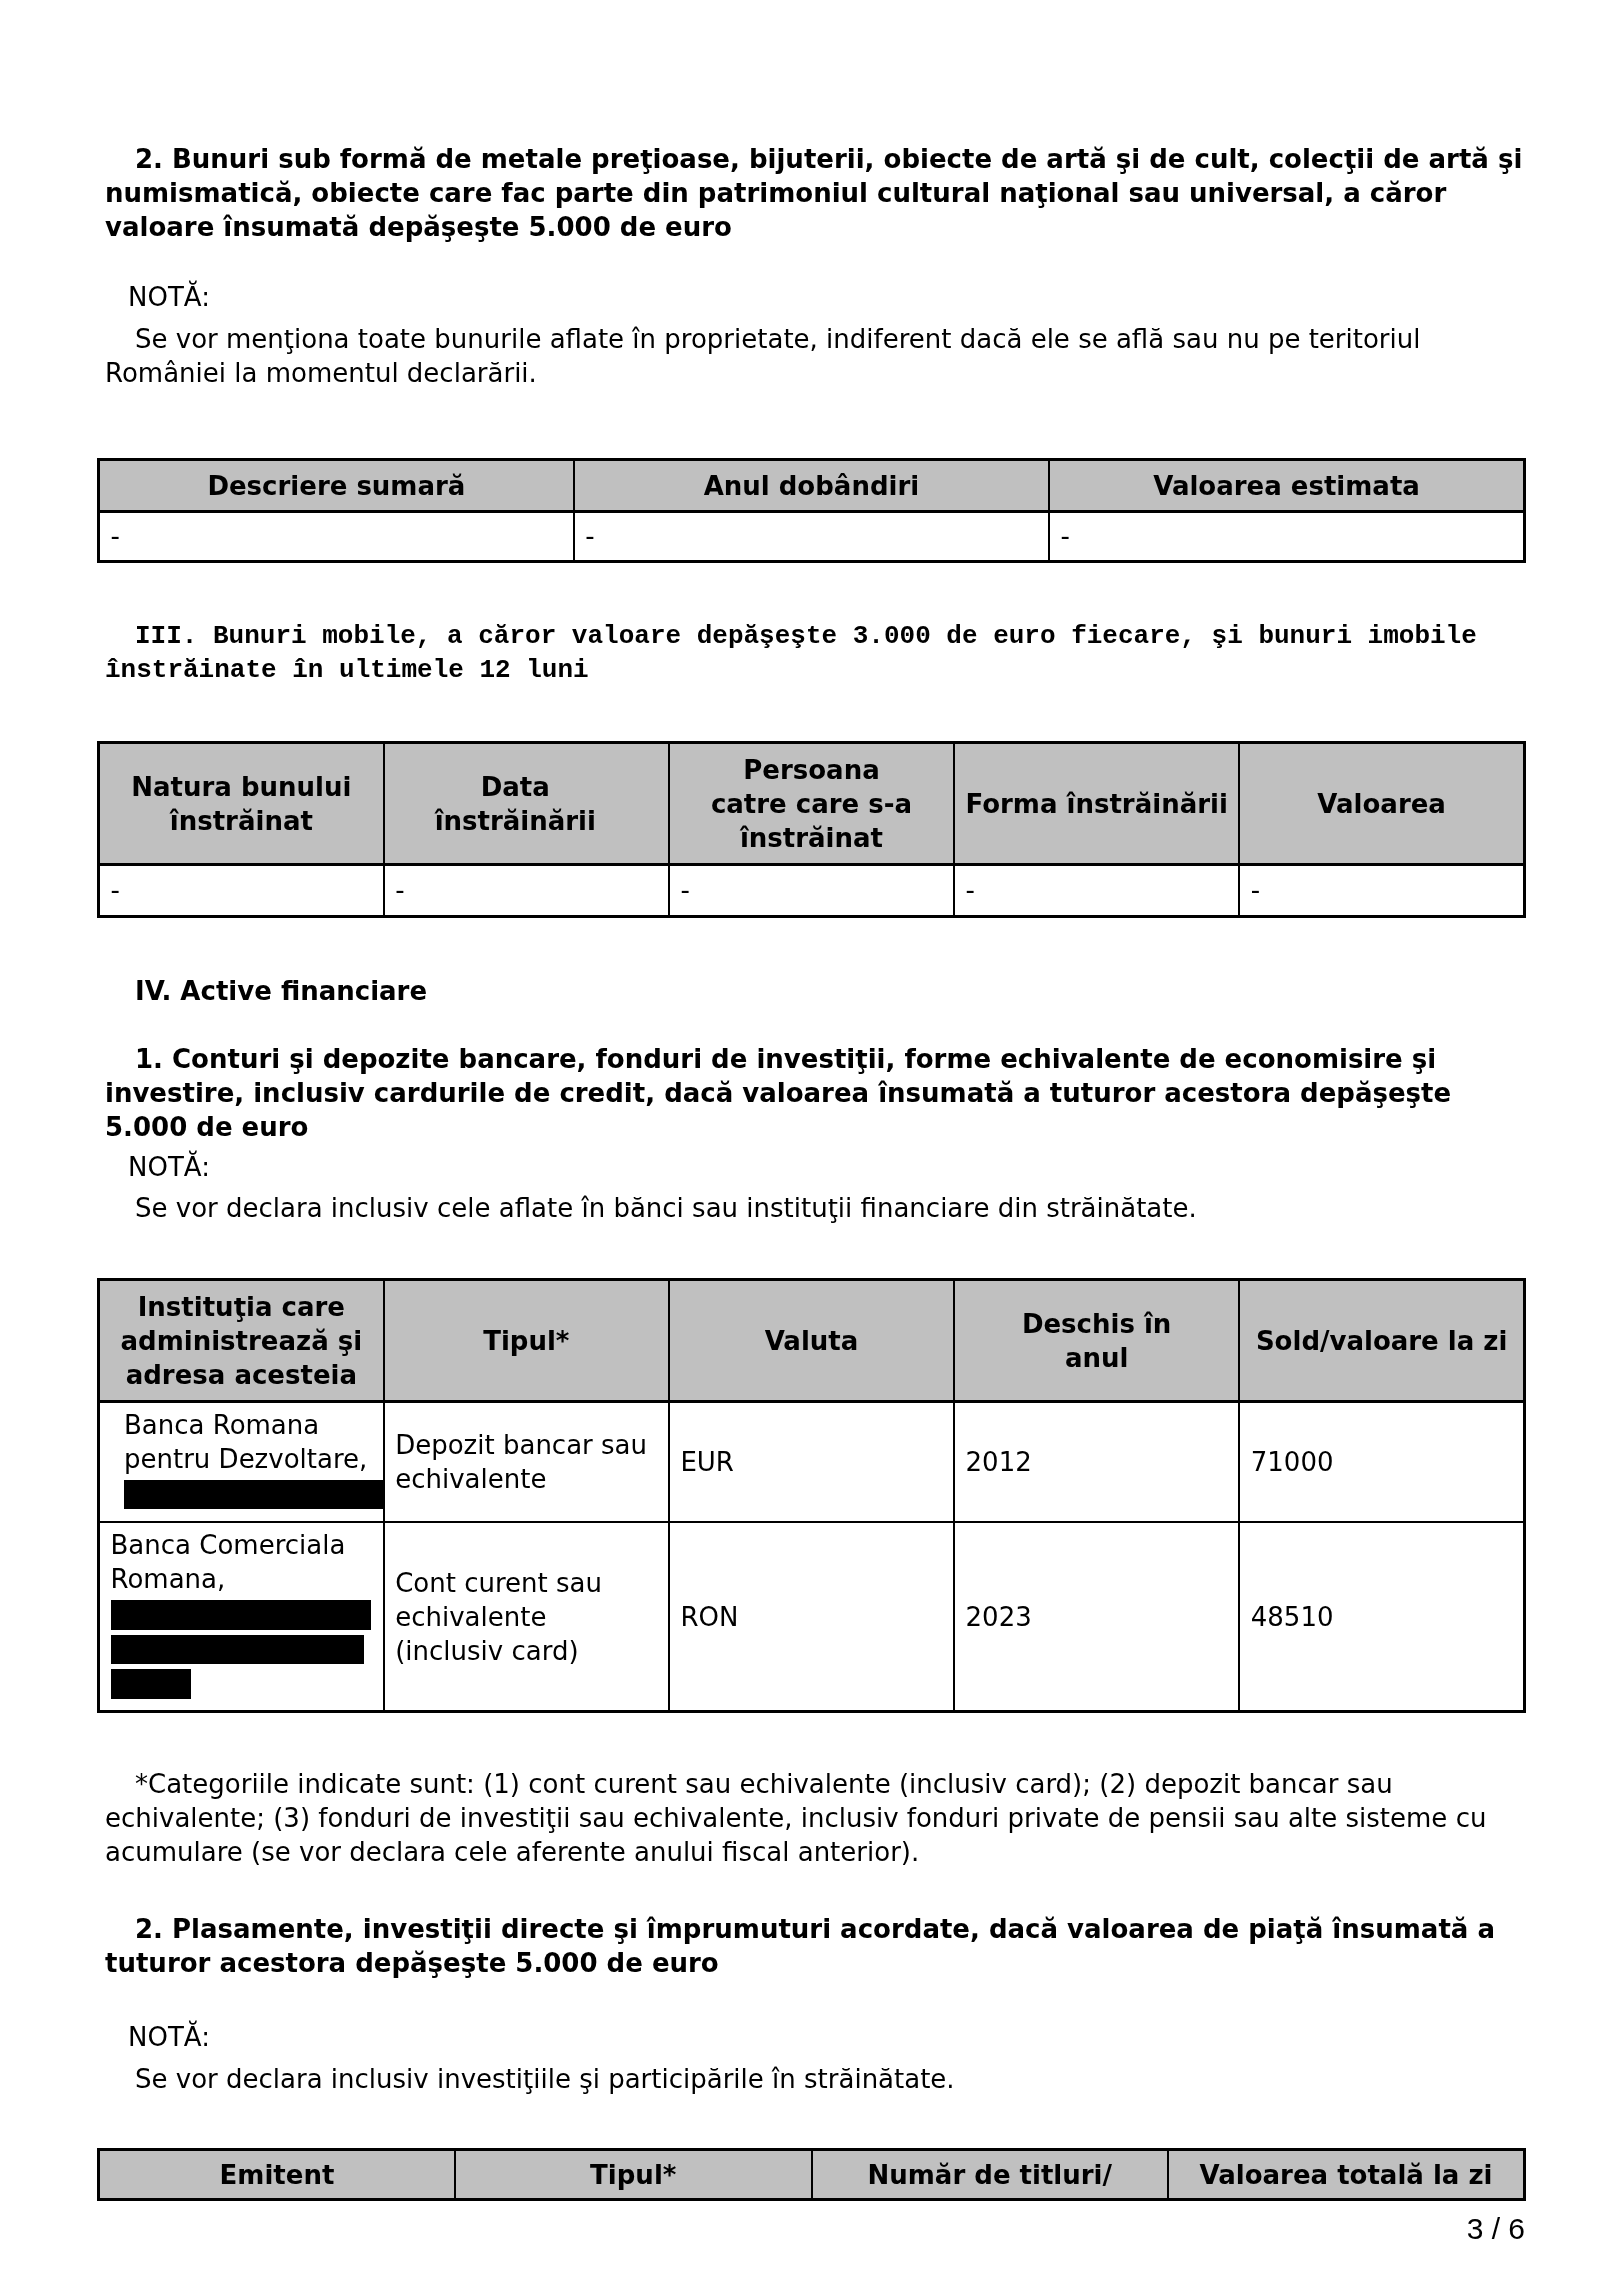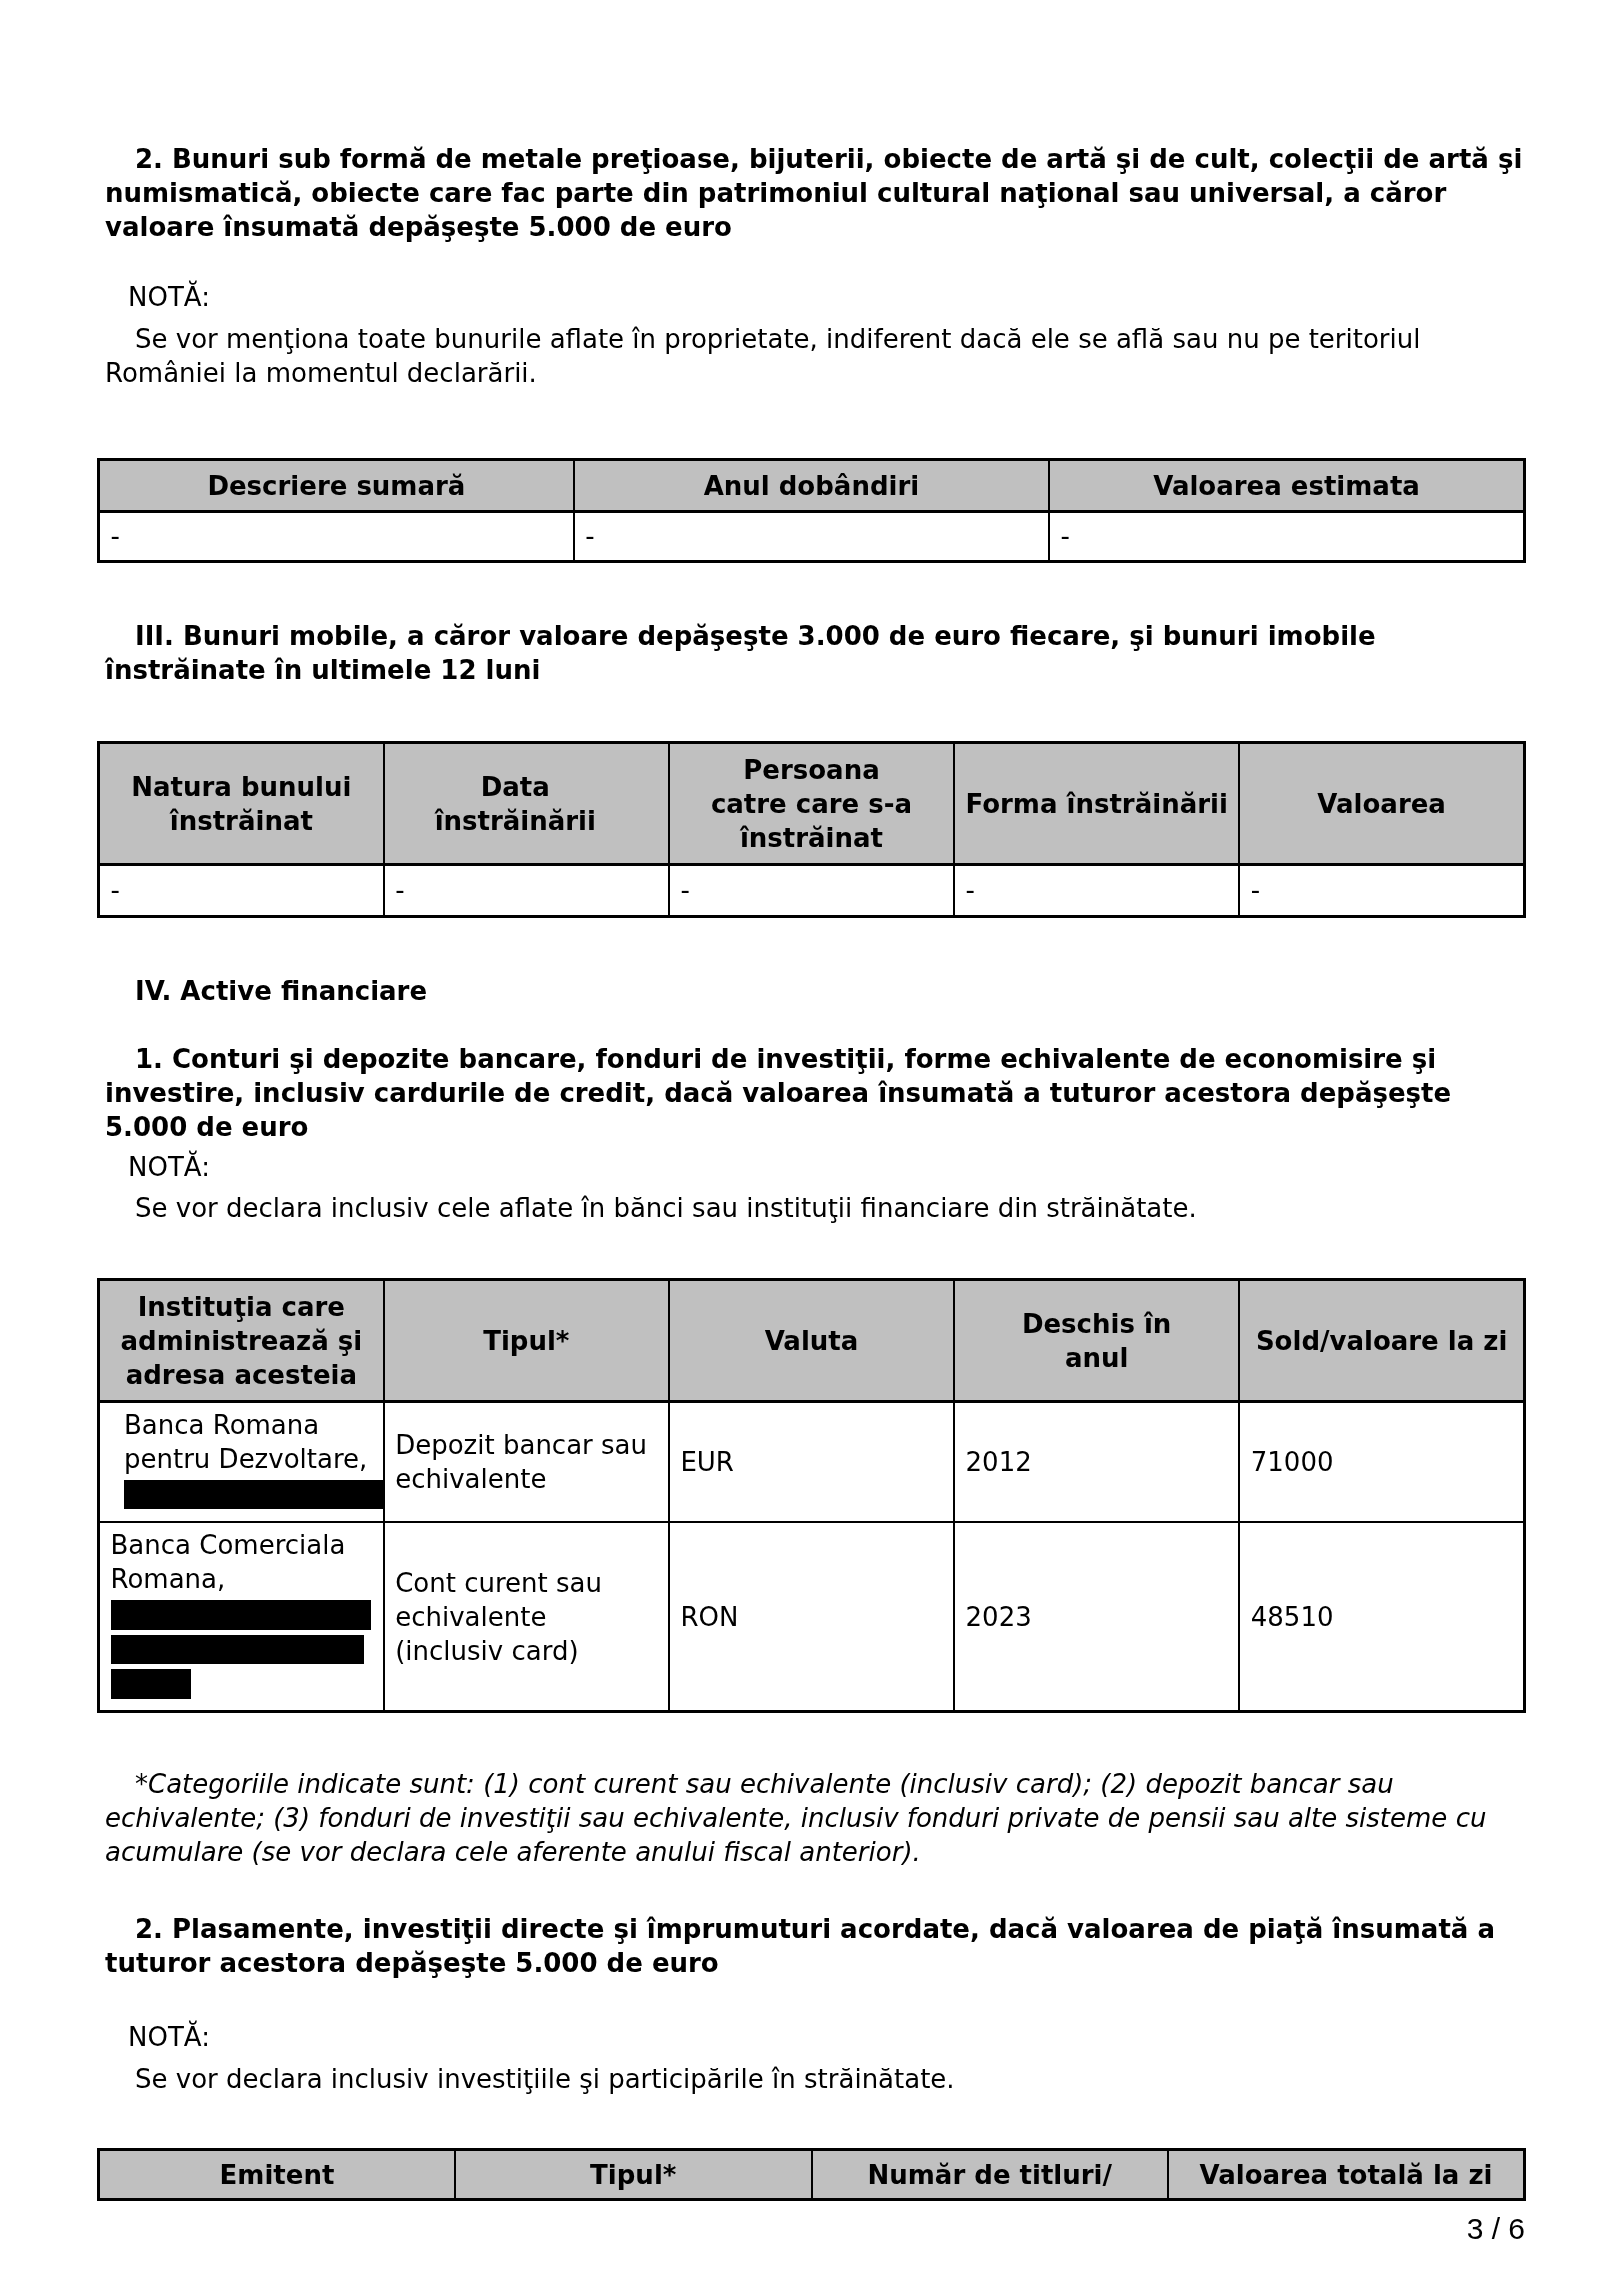--- a/index.html
+++ b/index.html
@@ -1,21 +1,21 @@
 <!DOCTYPE html>
 <html style="font-size:10.5px"><head>
 <meta charset="utf-8">
 <style>
   html, body { margin: 0; padding: 0; background: #ffffff; }
   body { width: 1622px; height: 2295px; position: relative; overflow: hidden;
          font-family: "DejaVu Sans", "Liberation Sans", sans-serif; color: #000; }
   .block { position: absolute; left: 98px; width: 1430px; }
   .para { font-size: 26px; line-height: 34px; margin: 7px; }
   .bold { font-weight: bold; }
-  .italic { font-style: italic; }
+  .italic { }
   .indent { text-indent: 30px; }
   .nota { font-size: 26px; line-height: 34px; padding-left: 30px; }
   table.grid { position: absolute; left: 97px; width: 1429px; border-collapse: collapse;
                table-layout: fixed; border: 3.9px solid #000; }
   table.grid th, table.grid td { border: 2.6px solid #000; font-size: 26px; line-height: 34px; }
   table.grid th { background: #c0c0c0; font-weight: bold; text-align: center;
                   padding: 6.5px 9.2px; vertical-align: middle; }
   table.grid td { background: #fff; text-align: left; padding: 3.9px 9.2px 3.9px 10.5px; vertical-align: middle; }
   table.grid tr.head th { border-bottom-width: 3.9px; }
   .redact { display: block; background: #000; height: 29.4px; margin: 3.9px 0 5.2px 0; }
@@ -42,21 +42,21 @@
     <th>Valoarea estimata</th>
   </tr>
   <tr>
     <td style="height:39px;">-</td>
     <td>-</td>
     <td>-</td>
   </tr>
 </tbody>
   </table>
 
-<p class="block para bold indent" style="top:612px;">III. Bunuri mobile, a căror valoare depăşeşte 3.000 de euro fiecare, şi bunuri imobile înstrăinate în ultimele 12 luni</p>
+<p class="block para bold indent" style="top:612px;font-family:Liberation Mono, monospace;">III. Bunuri mobile, a căror valoare depăşeşte 3.000 de euro fiecare, şi bunuri imobile înstrăinate în ultimele 12 luni</p>
 
 <table class="grid" style="top:741px;">
   <colgroup>
       <col style="width:20%">
       <col style="width:20%">
       <col style="width:20%">
       <col style="width:20%">
       <col style="width:20%">
     </colgroup>
   <tbody>

